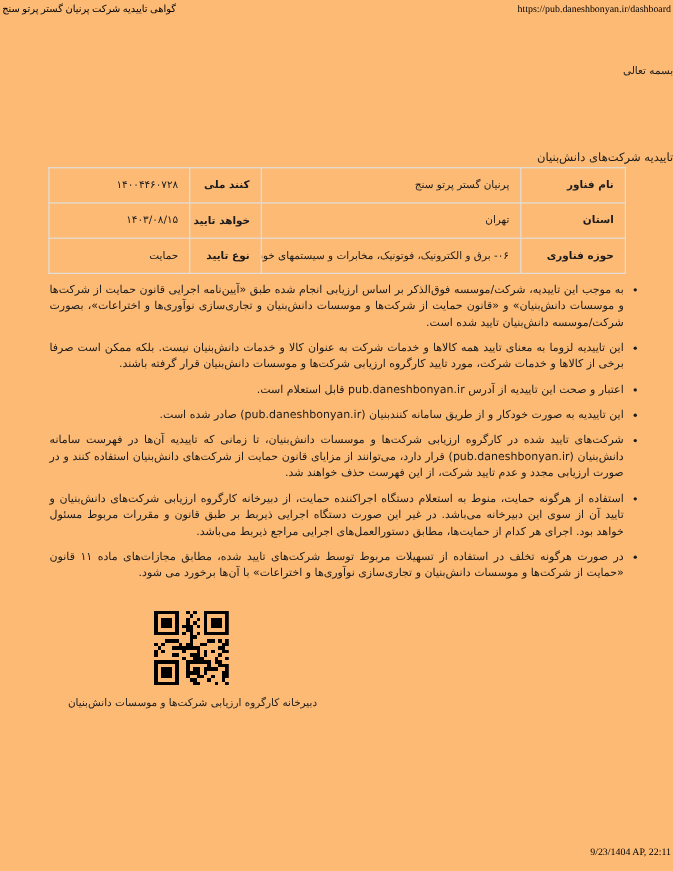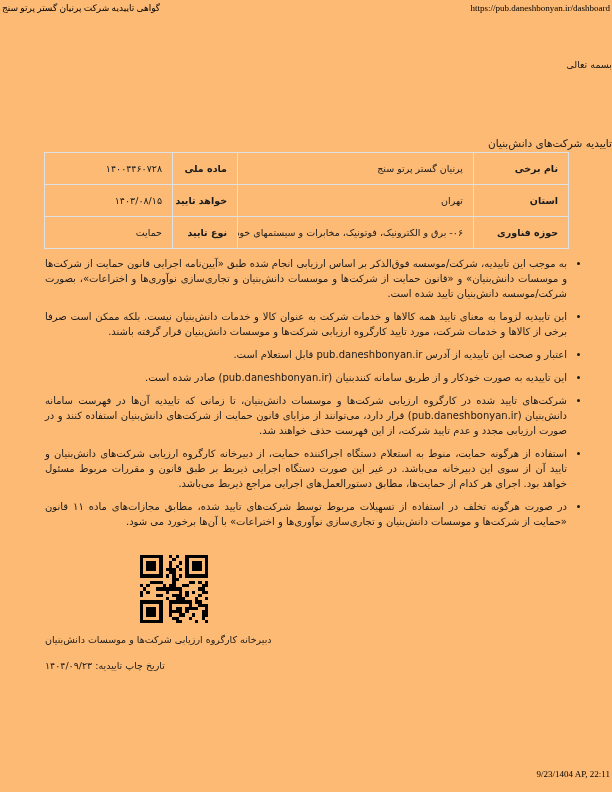--- a/index.html
+++ b/index.html
@@ -58,21 +58,21 @@
     font-size:10px;line-height:15px;
     list-style:disc outside;
   }
   ul.notes li{margin:0 0 8px 0;}
 
   
   .qr-wrap{position:absolute;top:555px;left:140px;width:68px;height:68px;}
   .qr-wrap svg{width:68px;height:68px;display:block;shape-rendering:crispEdges;}
   .qr-caption{
     position:absolute;left:45px;width:260px;
-    text-align:left;direction:rtl;font-size:9.5px;white-space:nowrap;
+    text-align:center;direction:rtl;font-size:9.5px;white-space:nowrap;
   }
   .cap1{top:634px;}
   .cap2{top:660px;}
 </style>
 </head>
 <body>
 
 <div class="sheet">
 
   <span class="print-meta ph-left">گواهی تاییدیه شرکت پرنیان گستر پرتو سنج</span>
@@ -83,23 +83,23 @@
 
   <table class="info">
     <colgroup>
       <col class="c-lbl1">
         <col class="c-val1">
         <col class="c-lbl2">
         <col class="c-val2">
     </colgroup>
     <tbody>
       <tr>
-        <td class="lbl">نام برخی</td>
+        <td class="lbl">نام فناور</td>
         <td>پرنیان گستر پرتو سنج</td>
-        <td class="lbl">ماده ملی</td>
+        <td class="lbl">کنند ملی</td>
         <td>۱۴۰۰۴۴۶۰۷۲۸</td>
       </tr>
       <tr>
         <td class="lbl">استان</td>
         <td>تهران</td>
         <td class="lbl">خواهد تایید</td>
         <td>۱۴۰۳/۰۸/۱۵</td>
       </tr>
       <tr>
         <td class="lbl">حوزه فناوری</td>
@@ -330,18 +330,17 @@
         <rect x="5" y="20" width="1" height="1" fill="#000000"></rect>
         <rect x="6" y="20" width="1" height="1" fill="#000000"></rect>
         <rect x="11" y="20" width="1" height="1" fill="#000000"></rect>
         <rect x="12" y="20" width="1" height="1" fill="#000000"></rect>
         <rect x="17" y="20" width="1" height="1" fill="#000000"></rect>
         <rect x="20" y="20" width="1" height="1" fill="#000000"></rect>
       </svg>
   </div>
 
   <div class="qr-caption cap1">دبیرخانه کارگروه ارزیابی شرکت‌ها و موسسات دانش‌بنیان</div>
-  <div class="qr-caption cap2">تاریخ چاپ تاییدیه: ۱۴۰۴/۰۹/۲۳</div>
 
   <span class="print-meta pf-left">1 of 1</span>
   <span class="print-meta pf-right">9/23/1404 AP, 22:11</span>
 
 </div>
 
 </body></html>

